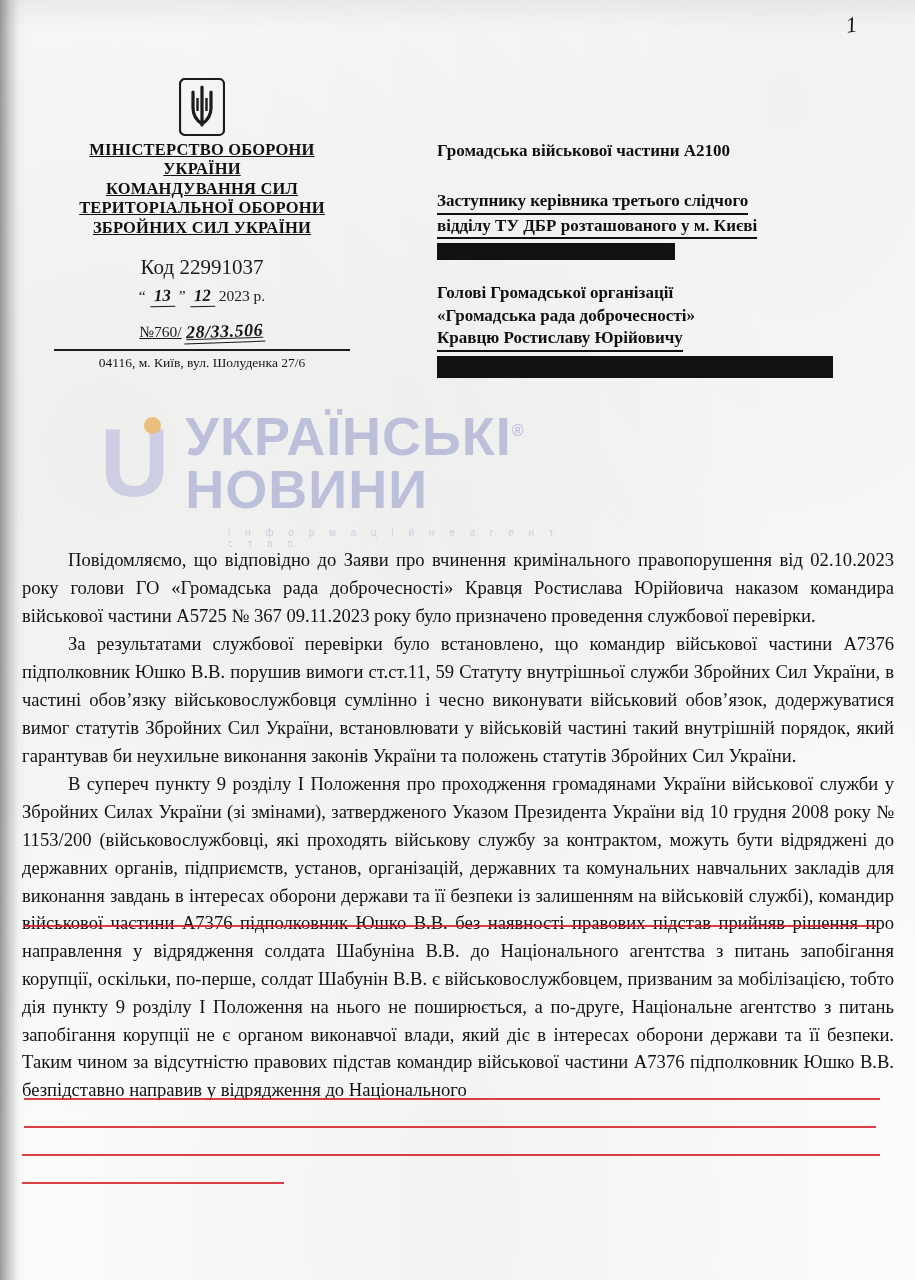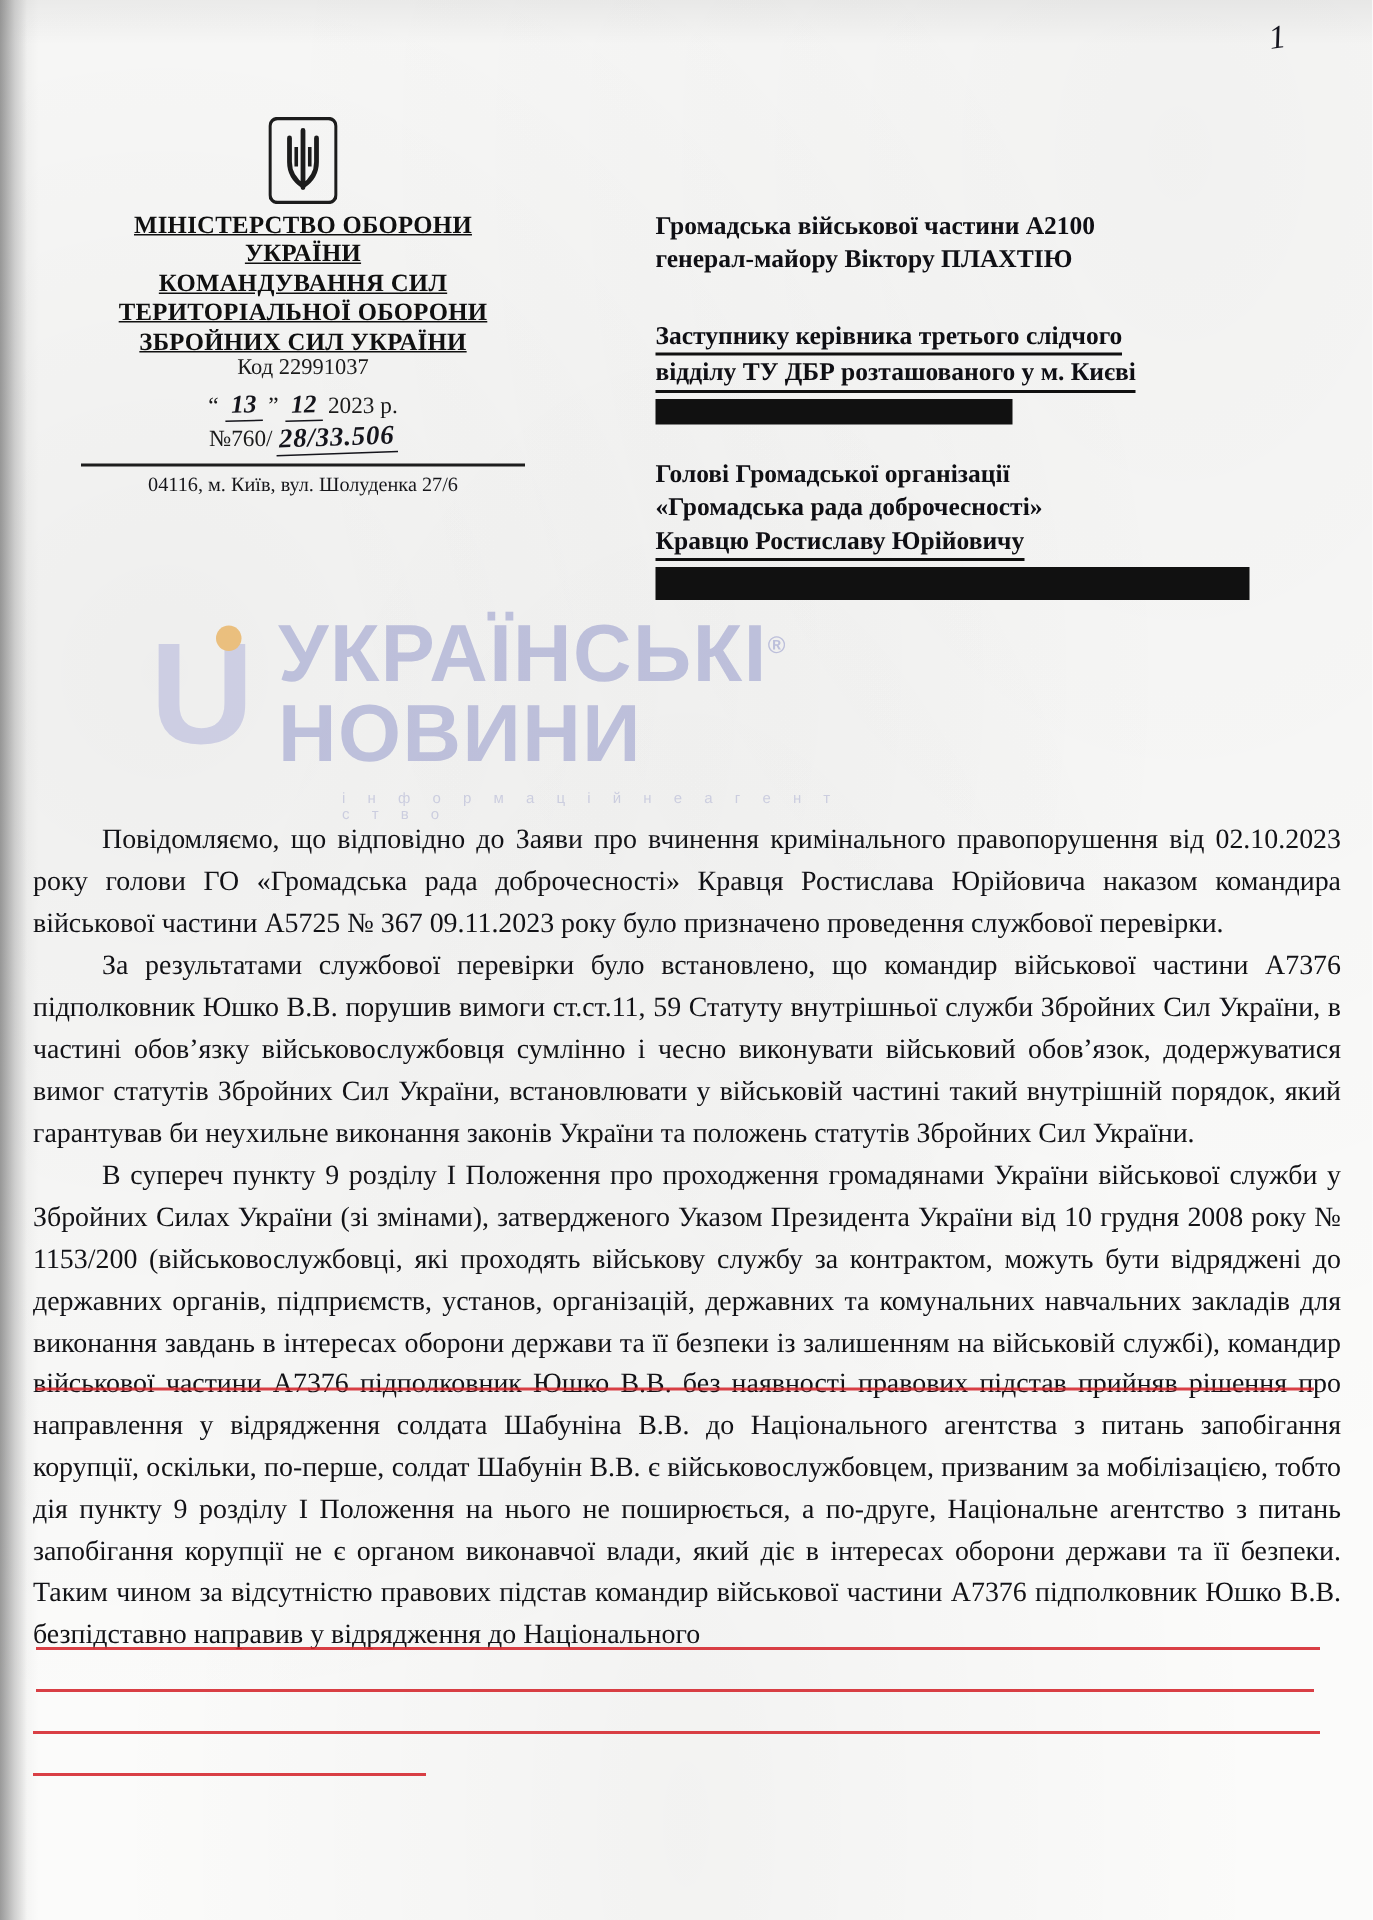--- a/index.html
+++ b/index.html
@@ -70,22 +70,22 @@
   .lh-title {
     font-family: "Liberation Serif", serif;
     font-weight: bold;
     font-size: 16.5px;
     line-height: 1.18;
     letter-spacing: .2px;
     color: #101010;
     text-decoration: underline;
   }
   .lh-code {
-    font-size: 15px;
-    margin-top: 0;
+    font-size: 21px;
+    margin-top: 18px;
   }
   .lh-dateline {
     margin-top: 6px;
     font-size: 15.5px;
     display: flex;
     justify-content: center;
     align-items: baseline;
     gap: 4px;
   }
   .handw {
@@ -93,26 +93,27 @@
     font-style: italic;
     font-weight: bold;
     font-size: 17px;
     color: #15151c;
     border-bottom: 1.6px solid #15151c;
     padding: 0 4px;
     transform: rotate(-1.5deg);
     display: inline-block;
   }
   .lh-num {
-    margin-top: 0;
+    margin-top: 14px;
     font-size: 15.5px;
     display: flex;
     justify-content: center;
     align-items: baseline;
     gap: 2px;
+    text-decoration: underline;
   }
   .handw-num {
     font-family: "Liberation Serif", serif;
     font-style: italic;
     font-weight: bold;
     font-size: 18px;
     color: #15151c;
     border-bottom: 1.8px solid #15151c;
     padding: 0 2px;
     transform: rotate(-2deg);
@@ -264,21 +265,20 @@
     </div>
 
     <div class="lh-rule"></div>
     <div class="lh-addr">04116, м. Київ, вул. Шолуденка 27/6</div>
   </div>
 
   <div class="addressees">
 
     <div class="addr-group">
       <div class="addr-line">Громадська військової частини А2100</div>
-      <div class="addr-line">генерал-майору Віктору ПЛАХТІЮ</div>
     </div>
 
     <div class="addr-group" style="margin-top:28px;">
       <div class="addr-line underline-strong">Заступнику керівника третього слідчого</div>
       <div class="addr-line underline-strong">відділу ТУ ДБР розташованого у м. Києві</div>
       <span class="redact" style="width:238px;margin-left:0;"></span>
     </div>
 
     <div class="addr-group" style="margin-top:22px;">
       <div class="addr-line">Голові Громадської організації</div>

